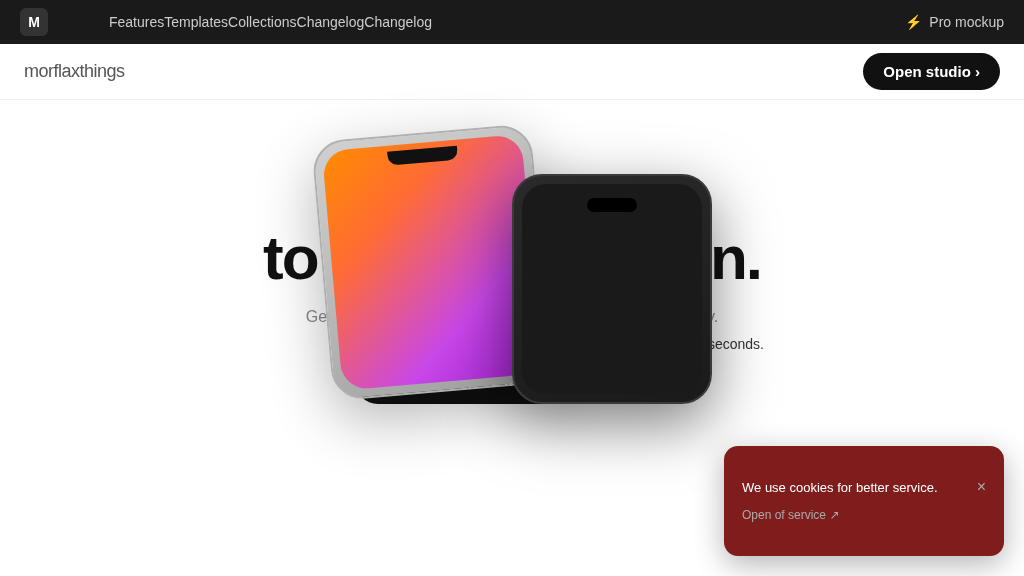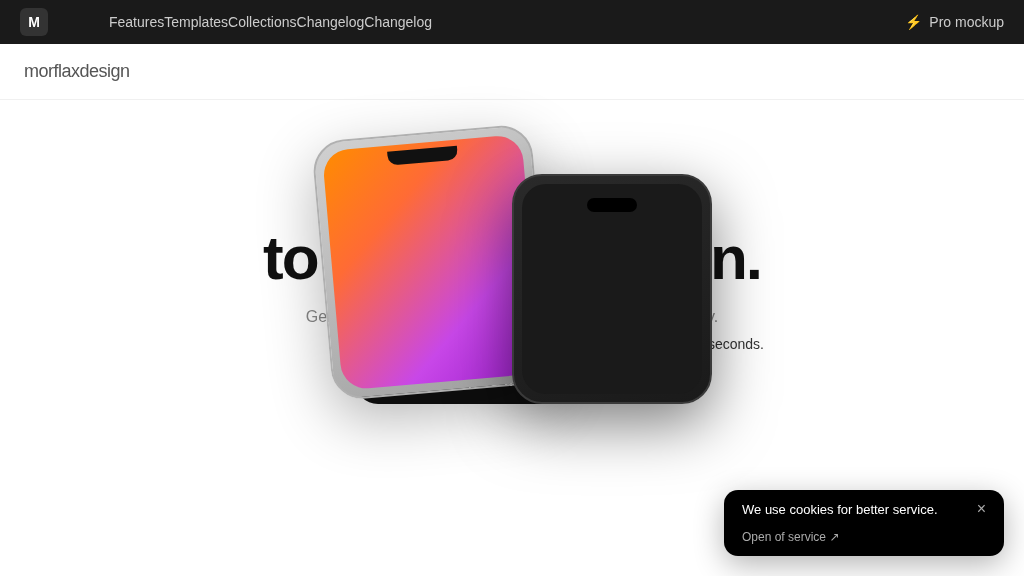--- a/index.html
+++ b/index.html
@@ -238,24 +238,24 @@
       background: #000;
       border-radius: 8px;
       z-index: 4;
     }
 
     
     .cookie-banner {
       position: absolute;
       bottom: 20px;
       right: 20px;
-      background: #000000;
+      background: #7f1d1d;
       color: #fff;
       border-radius: 14px;
-      padding: 11px 18px;
+      padding: 33px 18px;
       width: 280px;
       box-shadow: 0 8px 30px rgba(0,0,0,0.3);
     }
     .cookie-top {
       display: flex;
       align-items: flex-start;
       justify-content: space-between;
       margin-bottom: 8px;
     }
     .cookie-text {
@@ -296,22 +296,23 @@
     </nav>
   </div>
   <div class="pro-access">
     <span class="bolt-icon">⚡</span>
     <span>Pro mockup</span>
   </div>
 </div>
 
 <div class="navbar">
   <div class="brand">
-    <span>morflax</span><span>design</span>
-  </div>
+    <span>morflax</span><span>things</span>
+  </div>
+  <button class="open-studio-btn">Open studio ›</button>
 </div>
 
 <div class="hero">
   <h1 class="hero-title">
     <span>A better way</span><br>
     <span>to present design.</span>
   </h1>
   <p class="hero-subtitle">Generate 3D device mockup in a quick and engaging way.</p>
   <div class="cta-row">
     <button class="cta-primary">Get started, it's free ›</button>

